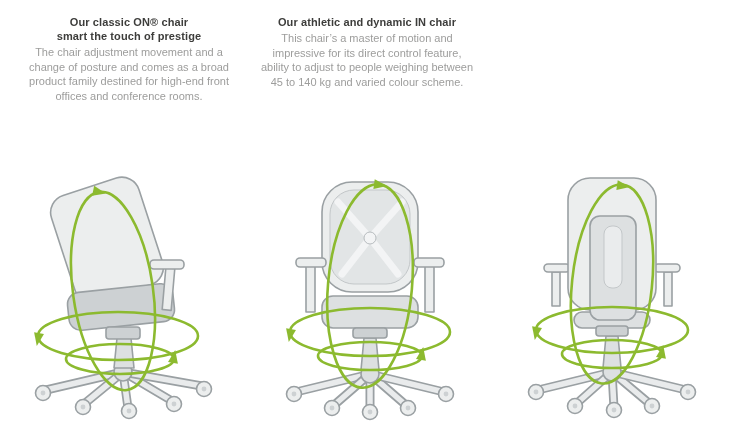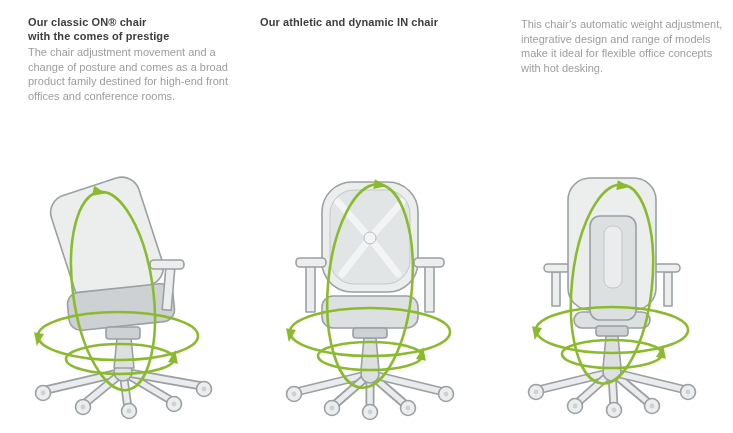--- a/index.html
+++ b/index.html
@@ -5,21 +5,21 @@
   * { margin:0; padding:0; box-sizing:border-box; }
   html,body { width:733px; height:433px; }
   body {
     background:#ffffff;
     font-family:"Liberation Sans", sans-serif;
     position:relative;
     overflow:hidden;
   }
   .page { position:absolute; inset:0; }
 
-  .col-text { position:absolute; top:15px; }
+  .col-text { position:absolute; top:15px;text-align:center; }
   #c1t { left:28px;  width:202px; }
   #c2t { left:260px; width:214px; }
   #c3t { left:521px; width:202px; }
 
   .col-text h3 {
     font-size:11px; font-weight:bold; color:#3d3d3b;
     line-height:14px; letter-spacing:0.1px;
   }
   .col-text h3 span { display:block; }
   .col-text p {
@@ -45,33 +45,33 @@
   .ah    { fill:#8cba2f; }
 </style>
 </head>
 <body>
 
 <div class="page">
 
   <section class="col-text" id="c1t">
     <h3>
       <span>Our classic ON® chair</span>
-      <span>with the comes of prestige</span>
+      <span>smart the touch of prestige</span>
     </h3>
     <p>The chair adjustment movement and a change of posture and comes as a broad product family destined for high-end front offices and conference rooms.</p>
   </section>
 
   <section class="col-text" id="c2t">
     <h3>
       <span>Our athletic and dynamic IN chair</span>
     </h3>
+    <p>This chair’s a master of motion and impressive for its direct control feature, ability to adjust to people weighing between 45 to 140 kg and varied colour scheme.</p>
   </section>
 
   <section class="col-text" id="c3t">
-    <p>This chair’s automatic weight adjustment, integrative design and range of models make it ideal for flexible office concepts with hot desking.</p>
   </section>
 
   <svg class="chair" id="c1" viewBox="0 0 240 287">
     <g>
 
       <g>
         <line class="legO" x1="117" y1="226" x2="40" y2="244"></line>
           <line class="legI" x1="117" y1="226" x2="40" y2="244"></line>
         <line class="legO" x1="117" y1="226" x2="78" y2="258"></line>
           <line class="legI" x1="117" y1="226" x2="78" y2="258"></line>

